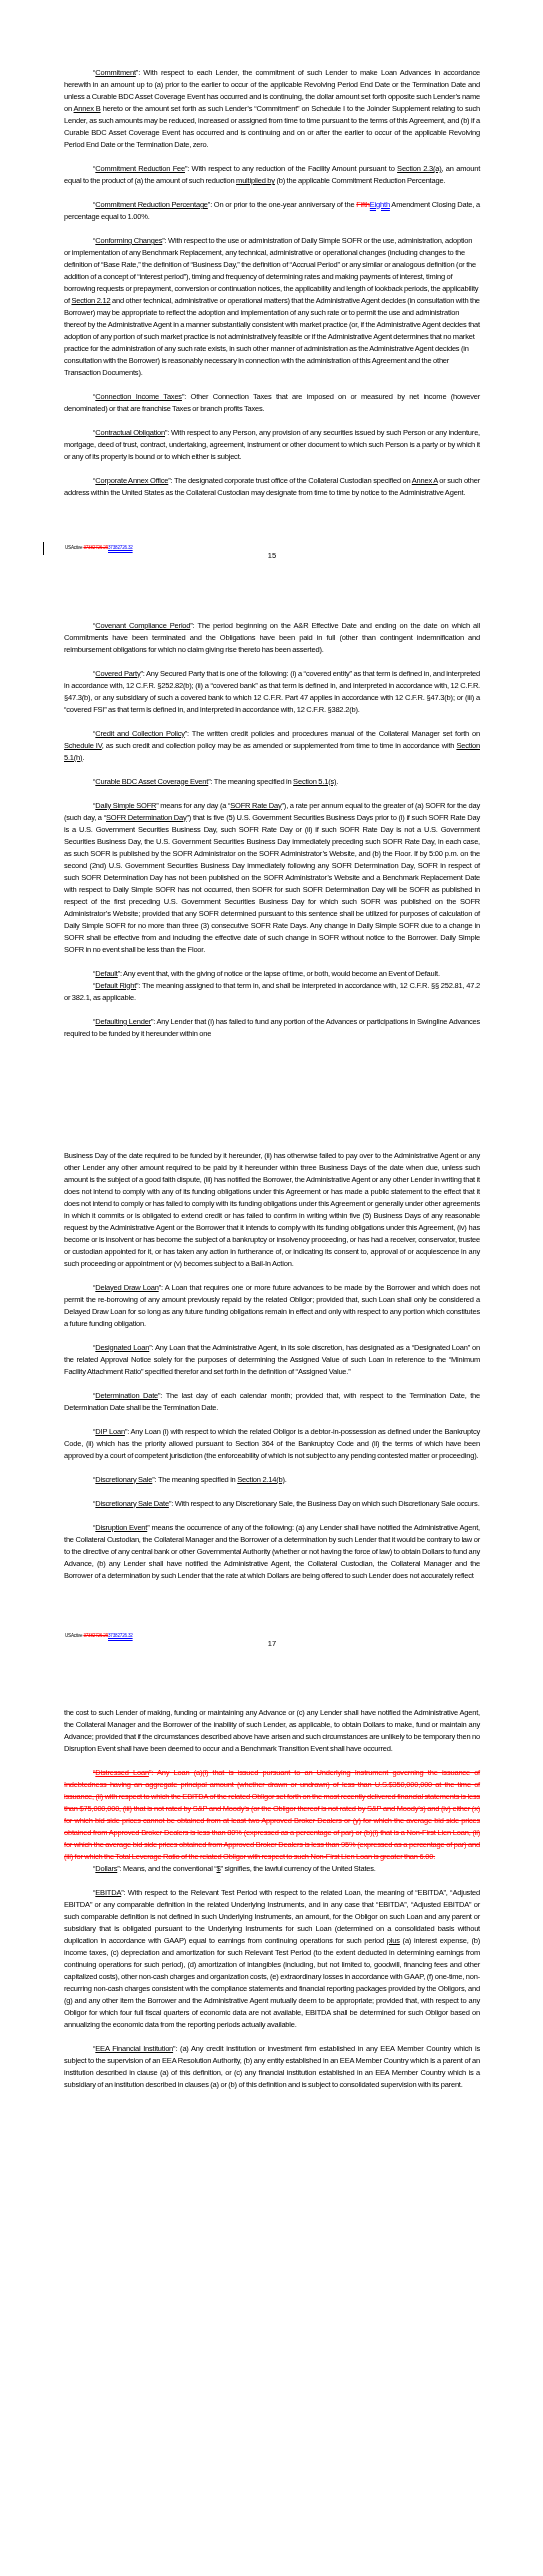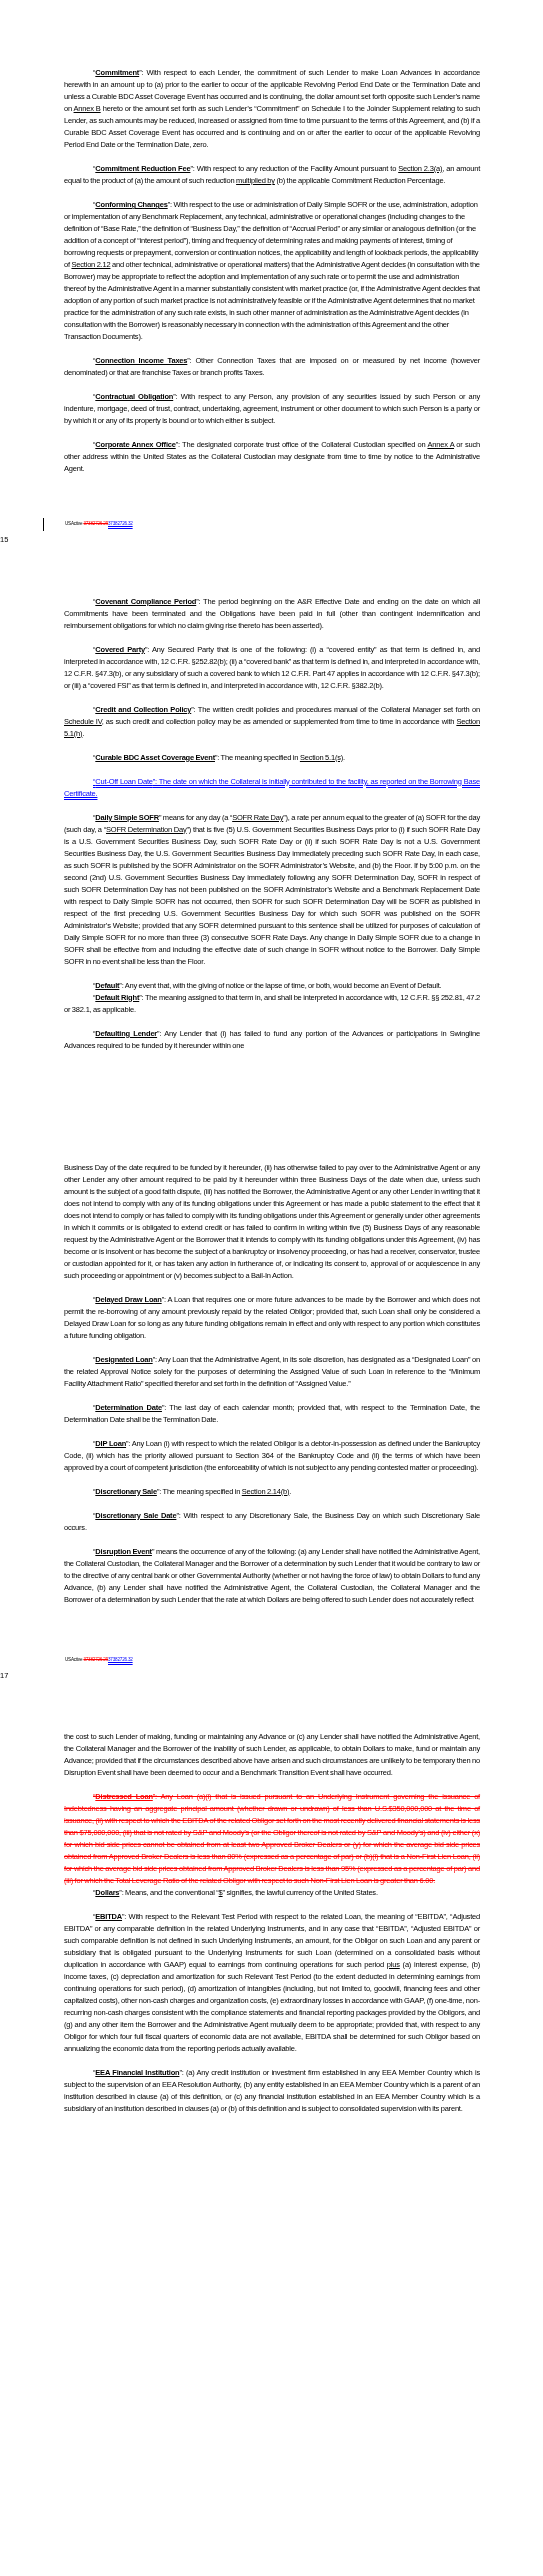--- a/index.html
+++ b/index.html
@@ -2,42 +2,43 @@
 <html style="font-size:8.2px"><head>
 <meta charset="utf-8">
 <style>
   html, body { margin: 0; padding: 0; background: #ffffff; }
   body { width: 544px; font-family: "Liberation Sans", sans-serif; color: #000; }
   .page { position: relative; width: 544px; background: #fff; }
   .page-body { padding: 0 64px 0 64px; }
   .para { font-size: 7.5px; line-height: 12px; text-align: justify; margin: 0 0 12px 0; letter-spacing: -0.2px; word-spacing: -0.3px; }
   .para.tight { margin-bottom: 0; }
   .indent { display: inline-block; width: 29px; }
-  .term { text-decoration: underline; font-weight: bold; }
+  .term { text-decoration: underline; }
   .ul { text-decoration: underline; }
   .del { color: #ff0000; text-decoration: line-through; }
   .ins { color: #0000ff; text-decoration: underline double; }
   .del-block { color: #ff0000; text-decoration: line-through; }
   .del-block .term { text-decoration: underline line-through; }
   .ins-block { color: #0000ff; text-decoration: underline double; }
   .footer { position: relative; height: 15.5px; }
   .footer .bar { position: absolute; left: 43px; top: 0; width: 0.5px; height: 13.4px; background: #000; }
   .footer .docid { position: absolute; left: 65px; top: 3.1px; font-size: 4.6px; letter-spacing: -0.2px; }
-  .footer .pageno { position: absolute; left: 0; right: 0; top: 17px; text-align: left; font-size: 7.5px; }
+  .footer .pageno { position: absolute; left: 0; right: 0; top: 9px; text-align: center; font-size: 7.5px; }
 </style>
 </head>
 <body>
 
 <div class="page">
   <div style="height:67px"></div>
   <div class="page-body">
     <p class="para"><span class="indent"></span>“<span class="term">Commitment</span><span>”:  With respect to each Lender, the commitment of such Lender to make Loan Advances in accordance herewith in an amount up to (a) prior to the earlier to occur of the applicable Revolving Period End Date or the Termination Date and unless a Curable BDC Asset Coverage Event has occurred and is continuing, the dollar amount set forth opposite such Lender’s name on </span><span class="ul">Annex B</span><span> hereto or the amount set forth as such Lender’s “Commitment” on Schedule I to the Joinder Supplement relating to such Lender, as such amounts may be reduced, increased or assigned from time to time pursuant to the terms of this Agreement, and (b) if a Curable BDC Asset Coverage Event has occurred and is continuing and on or after the earlier to occur of the applicable Revolving Period End Date or the Termination Date, zero.</span></p>
 
     <p class="para"><span class="indent"></span>“<span class="term">Commitment Reduction Fee</span><span>”:  With respect to any reduction of the Facility Amount pursuant to </span><span class="ul">Section 2.3(a)</span><span>, an amount equal to the product of (a) the amount of such reduction </span><span class="ul">multiplied by</span><span> (b) the applicable Commitment Reduction Percentage.</span></p>
 
+    <p class="para"><span class="indent"></span>“<span class="term">Commitment Reduction Percentage</span><span>”:  On or prior to the one-year anniversary of the </span><span class="del">Fifth</span><span class="ins">Eighth</span><span> Amendment Closing Date, a percentage equal to 1.00%.</span></p>
 
     <p class="para" style="text-align:left"><span class="indent"></span>“<span class="term">Conforming Changes</span><span>”: With respect to the use or administration of Daily Simple SOFR or the use, administration, adoption or implementation of any Benchmark Replacement, any technical, administrative or operational changes (including changes to the definition of  “Base Rate,” the definition of “Business Day,” the definition of “Accrual Period” or any similar or analogous definition (or the addition of a concept of “interest period”), timing and frequency of determining rates and making payments of interest, timing of borrowing requests or prepayment, conversion or continuation notices, the applicability and length of lookback periods, the applicability of </span><span class="ul">Section 2.12</span><span> and other technical, administrative or operational matters) that the Administrative Agent decides (in consultation with the Borrower) may be appropriate to reflect the adoption and implementation of any such rate or to permit the use and administration thereof by the Administrative Agent in a manner substantially consistent with market practice (or, if the Administrative Agent decides that adoption of any portion of such market practice is not administratively feasible or if the Administrative Agent determines that no market practice for the administration of any such rate exists, in such other manner of administration as the Administrative Agent decides (in consultation with the Borrower) is reasonably necessary in connection with the administration of this Agreement and the other Transaction Documents).</span></p>
 
     <p class="para"><span class="indent"></span>“<span class="term">Connection Income Taxes</span><span>”:  Other Connection Taxes that are imposed on or measured by net income (however denominated) or that are franchise Taxes or branch profits Taxes.</span></p>
 
     <p class="para"><span class="indent"></span>“<span class="term">Contractual Obligation</span><span>”:  With respect to any Person, any provision of any securities issued by such Person or any indenture, mortgage, deed of trust, contract, undertaking, agreement, instrument or other document to which such Person is a party or by which it or any of its property is bound or to which either is subject.</span></p>
 
     <p class="para"><span class="indent"></span>“<span class="term">Corporate Annex Office</span><span>”: The designated corporate trust office of the Collateral Custodian specified on </span><span class="ul">Annex A</span><span> or such other address within the United States as the Collateral Custodian may designate from time to time by notice to the Administrative Agent.</span></p>
   </div>
   <div style="height:31px"></div>
@@ -52,21 +53,20 @@
 <div class="page">
   <div class="page-body">
     <p class="para"><span class="indent"></span>“<span class="term">Covenant Compliance Period</span><span>”:  The period beginning on the A&amp;R Effective Date and ending on the date on which all Commitments have been terminated and the Obligations have been paid in full (other than contingent indemnification and reimbursement obligations for which no claim giving rise thereto has been asserted).</span></p>
 
     <p class="para"><span class="indent"></span>“<span class="term">Covered Party</span><span>”:  Any Secured Party that is one of the following: (i) a “covered entity” as that term is defined in, and interpreted in accordance with, 12 C.F.R. §252.82(b); (ii) a “covered bank” as that term is defined in, and interpreted in accordance with, 12 C.F.R. §47.3(b), or any subsidiary of such a covered bank to which 12 C.F.R. Part 47 applies in accordance with 12 C.F.R. §47.3(b); or (iii) a “covered FSI” as that term is defined in, and interpreted in accordance with, 12 C.F.R. §382.2(b).</span></p>
 
     <p class="para"><span class="indent"></span>“<span class="term">Credit and Collection Policy</span><span>”:  The written credit policies and procedures manual of the Collateral Manager set forth on </span><span class="ul">Schedule IV</span><span>, as such credit and collection policy may be as amended or supplemented from time to time in accordance with </span><span class="ul">Section 5.1(h)</span><span>.</span></p>
 
     <p class="para"><span class="indent"></span>“<span class="term">Curable BDC Asset Coverage Event</span><span>”:  The meaning specified in </span><span class="ul">Section 5.1(s)</span><span>.</span></p>
 
-    <p class="para ins-block"><span class="indent"></span>“<span>Cut-Off Loan Date</span><span>”: The date on which the Collateral is initially contributed to the facility, as reported on the Borrowing Base Certificate.</span></p>
 
     <p class="para"><span class="indent"></span>“<span class="term">Daily Simple SOFR</span><span>” means for any day (a “</span><span class="ul">SOFR Rate Day</span><span>”), a rate per annum equal to the greater of (a) SOFR for the day (such day, a “</span><span class="ul">SOFR Determination Day</span><span>”) that is five (5) U.S. Government Securities Business Days prior to (i) if such SOFR Rate Day is a U.S. Government Securities Business Day, such SOFR Rate Day or (ii) if such SOFR Rate Day is not a U.S. Government Securities Business Day, the U.S. Government Securities Business Day immediately preceding such SOFR Rate Day, in each case, as such SOFR is published by the SOFR Administrator on the SOFR Administrator’s Website, and (b) the Floor. If by 5:00 p.m. on the second (2nd) U.S. Government Securities Business Day immediately following any SOFR Determination Day, SOFR in respect of such SOFR Determination Day has not been published on the SOFR Administrator’s Website and a Benchmark Replacement Date with respect to Daily Simple SOFR has not occurred, then SOFR for such SOFR Determination Day will be SOFR as published in respect of the first preceding U.S. Government Securities Business Day for which such SOFR was published on the SOFR Administrator’s Website; provided that any SOFR determined pursuant to this sentence shall be utilized for purposes of calculation of Daily Simple SOFR for no more than three (3) consecutive SOFR Rate Days. Any change in Daily Simple SOFR due to a change in SOFR shall be effective from and including the effective date of such change in SOFR without notice to the Borrower. Daily Simple SOFR in no event shall be less than the Floor.</span></p>
 
     <p class="para tight"><span class="indent"></span>“<span class="term">Default</span><span>”:  Any event that, with the giving of notice or the lapse of time, or both, would become an Event of Default.</span></p>
 
     <p class="para"><span class="indent"></span>“<span class="term">Default Right</span><span>”:  The meaning assigned to that term in, and shall be interpreted in accordance with, 12 C.F.R. §§ 252.81, 47.2 or 382.1, as applicable.</span></p>
 
     <p class="para"><span class="indent"></span>“<span class="term">Defaulting Lender</span><span>”:  Any Lender that (i) has failed to fund any portion of the Advances or participations in Swingline Advances required to be funded by it hereunder within one</span></p>
   </div>
   <div style="height:26px"></div>

